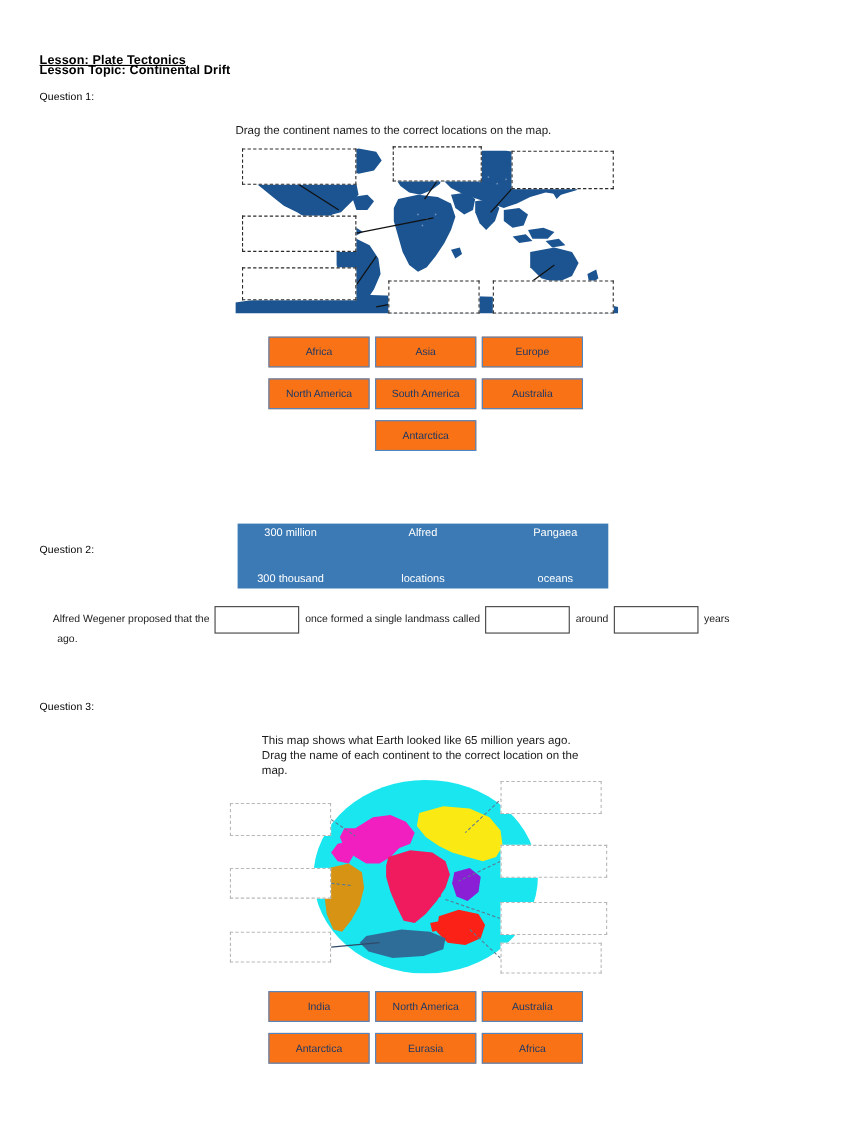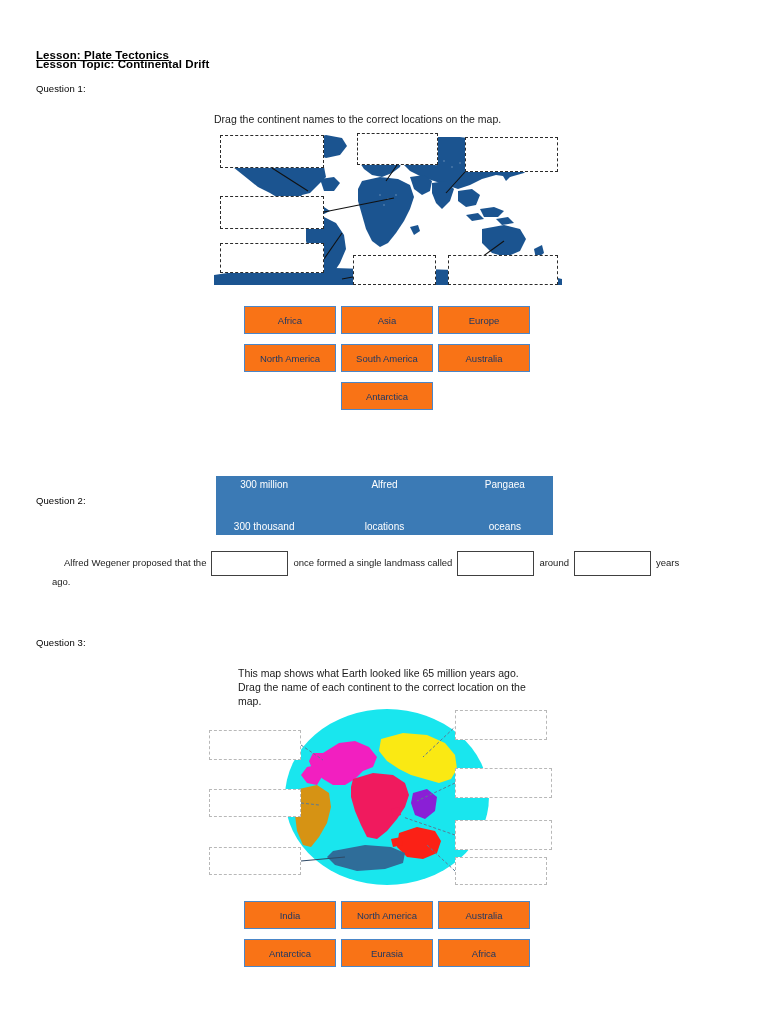--- a/index.html
+++ b/index.html
@@ -155,21 +155,21 @@
   }
   .bank-word {
     color: #ffffff;
     font-size: 10px;
     white-space: nowrap;
   }
 
   
   #q2-sentence {
     position: absolute;
-    left: 64px; top: 548px;
+    left: 48px; top: 548px;
     width: 680px;
     font-size: 9.5px;
     color: #1a1a1a;
     line-height: 30px;
   }
   #q2-sentence .seg { vertical-align: middle; }
   .blank-box {
     display: inline-block;
     vertical-align: middle;
     border: 1px solid #404040;

